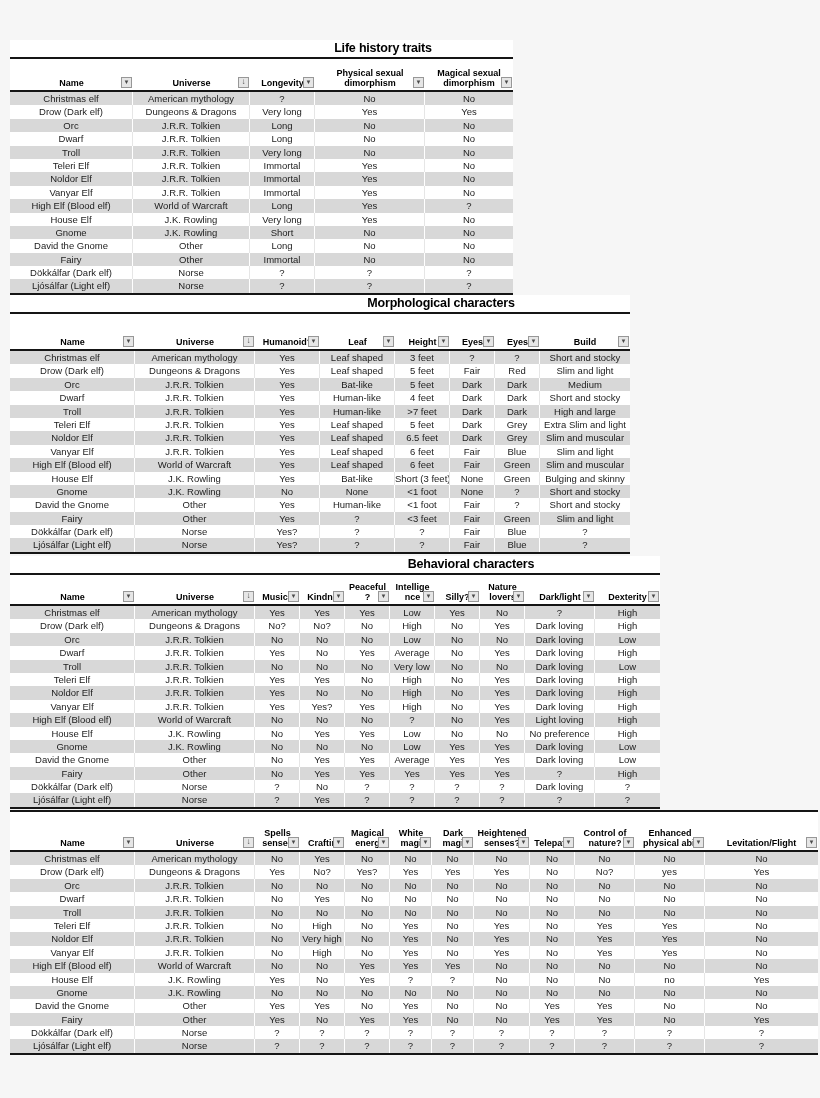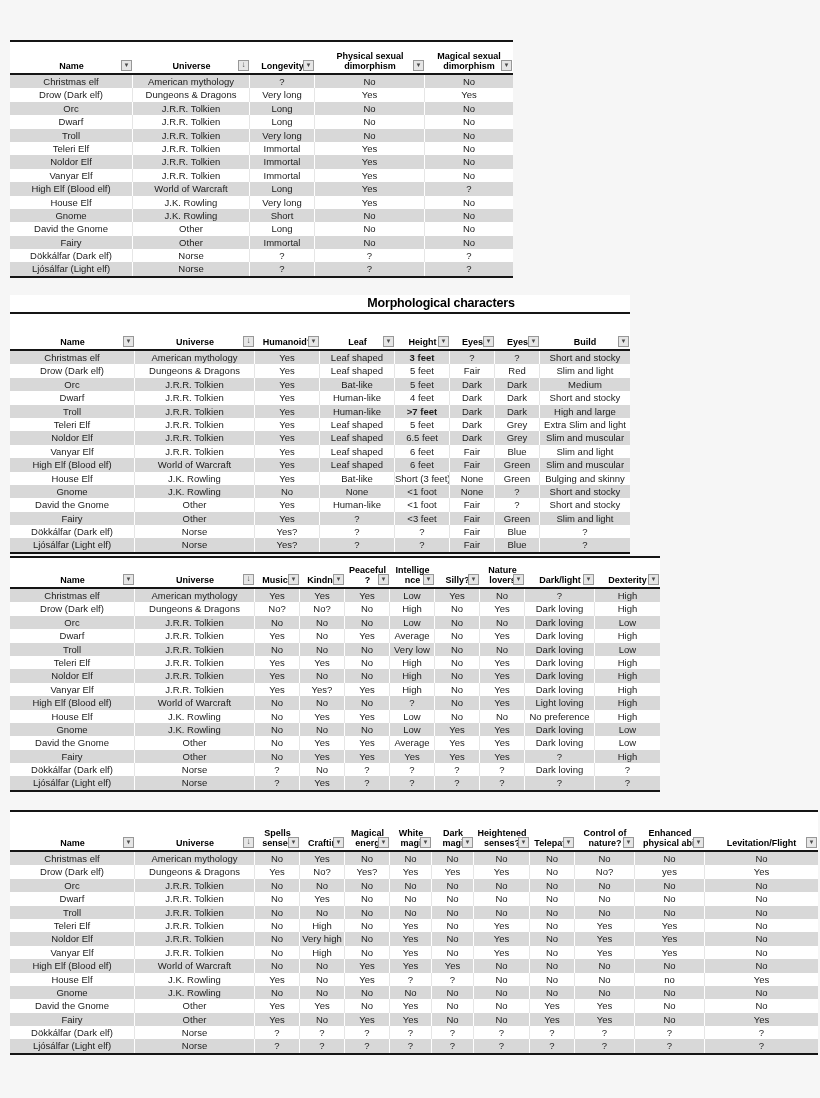--- a/index.html
+++ b/index.html
@@ -45,20 +45,23 @@
   }
   .odd .cell{border-right:1px solid #ffffff;}
   .even .cell{border-right:1px solid #e6e6e6;}
   .row .cell:last-child{border-right:none;}
 </style>
 </head>
 <body>
 
 <div id="sheet">
     <div class="tbl" style="top: 40px; width: 503px;">
+      <div class="title-row">
+        <span class="title" style="left: 373px;">Life history traits</span>
+      </div>
       <div class="rule"></div>
       <div class="hdr-gap" style="height: 4px;"></div>
       <div class="hdr-row" style="height: 27px;">
         <div class="hdr-cell" style="width: 123px;">
           <span class="hdr-label">Name</span>
           <span class="filter-btn">▼</span>
         </div>
         <div class="hdr-cell" style="width: 117px;">
           <span class="hdr-label">Universe</span>
           <span class="filter-btn sort">↓</span>
@@ -225,21 +228,21 @@
           <span class="hdr-label">Build</span>
           <span class="filter-btn">▼</span>
         </div>
       </div>
       <div class="rule"></div>
       <div class="row odd">
         <div class="cell" style="width: 125px;">Christmas elf</div>
         <div class="cell" style="width: 120px;">American mythology</div>
         <div class="cell" style="width: 65px;">Yes</div>
         <div class="cell" style="width: 75px;">Leaf shaped</div>
-        <div class="cell" style="width: 55px; font-weight: bold;">3 feet</div>
+        <div class="cell" style="width: 55px;">3 feet</div>
         <div class="cell" style="width: 45px;">?</div>
         <div class="cell" style="width: 45px;">?</div>
         <div class="cell" style="width: 90px;">Short and stocky</div>
       </div>
       <div class="row even">
         <div class="cell" style="width: 125px;">Drow (Dark elf)</div>
         <div class="cell" style="width: 120px;">Dungeons &amp; Dragons</div>
         <div class="cell" style="width: 65px;">Yes</div>
         <div class="cell" style="width: 75px;">Leaf shaped</div>
         <div class="cell" style="width: 55px;">5 feet</div>
@@ -265,21 +268,21 @@
         <div class="cell" style="width: 55px;">4 feet</div>
         <div class="cell" style="width: 45px;">Dark</div>
         <div class="cell" style="width: 45px;">Dark</div>
         <div class="cell" style="width: 90px;">Short and stocky</div>
       </div>
       <div class="row odd">
         <div class="cell" style="width: 125px;">Troll</div>
         <div class="cell" style="width: 120px;">J.R.R. Tolkien</div>
         <div class="cell" style="width: 65px;">Yes</div>
         <div class="cell" style="width: 75px;">Human-like</div>
-        <div class="cell" style="width: 55px; font-weight: bold;">&gt;7 feet</div>
+        <div class="cell" style="width: 55px;">&gt;7 feet</div>
         <div class="cell" style="width: 45px;">Dark</div>
         <div class="cell" style="width: 45px;">Dark</div>
         <div class="cell" style="width: 90px;">High and large</div>
       </div>
       <div class="row even">
         <div class="cell" style="width: 125px;">Teleri Elf</div>
         <div class="cell" style="width: 120px;">J.R.R. Tolkien</div>
         <div class="cell" style="width: 65px;">Yes</div>
         <div class="cell" style="width: 75px;">Leaf shaped</div>
         <div class="cell" style="width: 55px;">5 feet</div>
@@ -373,20 +376,23 @@
         <div class="cell" style="width: 65px;">Yes?</div>
         <div class="cell" style="width: 75px;">?</div>
         <div class="cell" style="width: 55px;">?</div>
         <div class="cell" style="width: 45px;">Fair</div>
         <div class="cell" style="width: 45px;">Blue</div>
         <div class="cell" style="width: 90px;">?</div>
       </div>
       <div class="rule"></div>
     </div>
     <div class="tbl" style="top: 556px; width: 650px;">
+      <div class="title-row">
+        <span class="title" style="left: 461px;">Behavioral characters</span>
+      </div>
       <div class="rule"></div>
       <div class="hdr-gap" style="height: 2px;"></div>
       <div class="hdr-row" style="height: 27px;">
         <div class="hdr-cell" style="width: 125px;">
           <span class="hdr-label">Name</span>
           <span class="filter-btn">▼</span>
         </div>
         <div class="hdr-cell" style="width: 120px;">
           <span class="hdr-label">Universe</span>
           <span class="filter-btn sort">↓</span>

